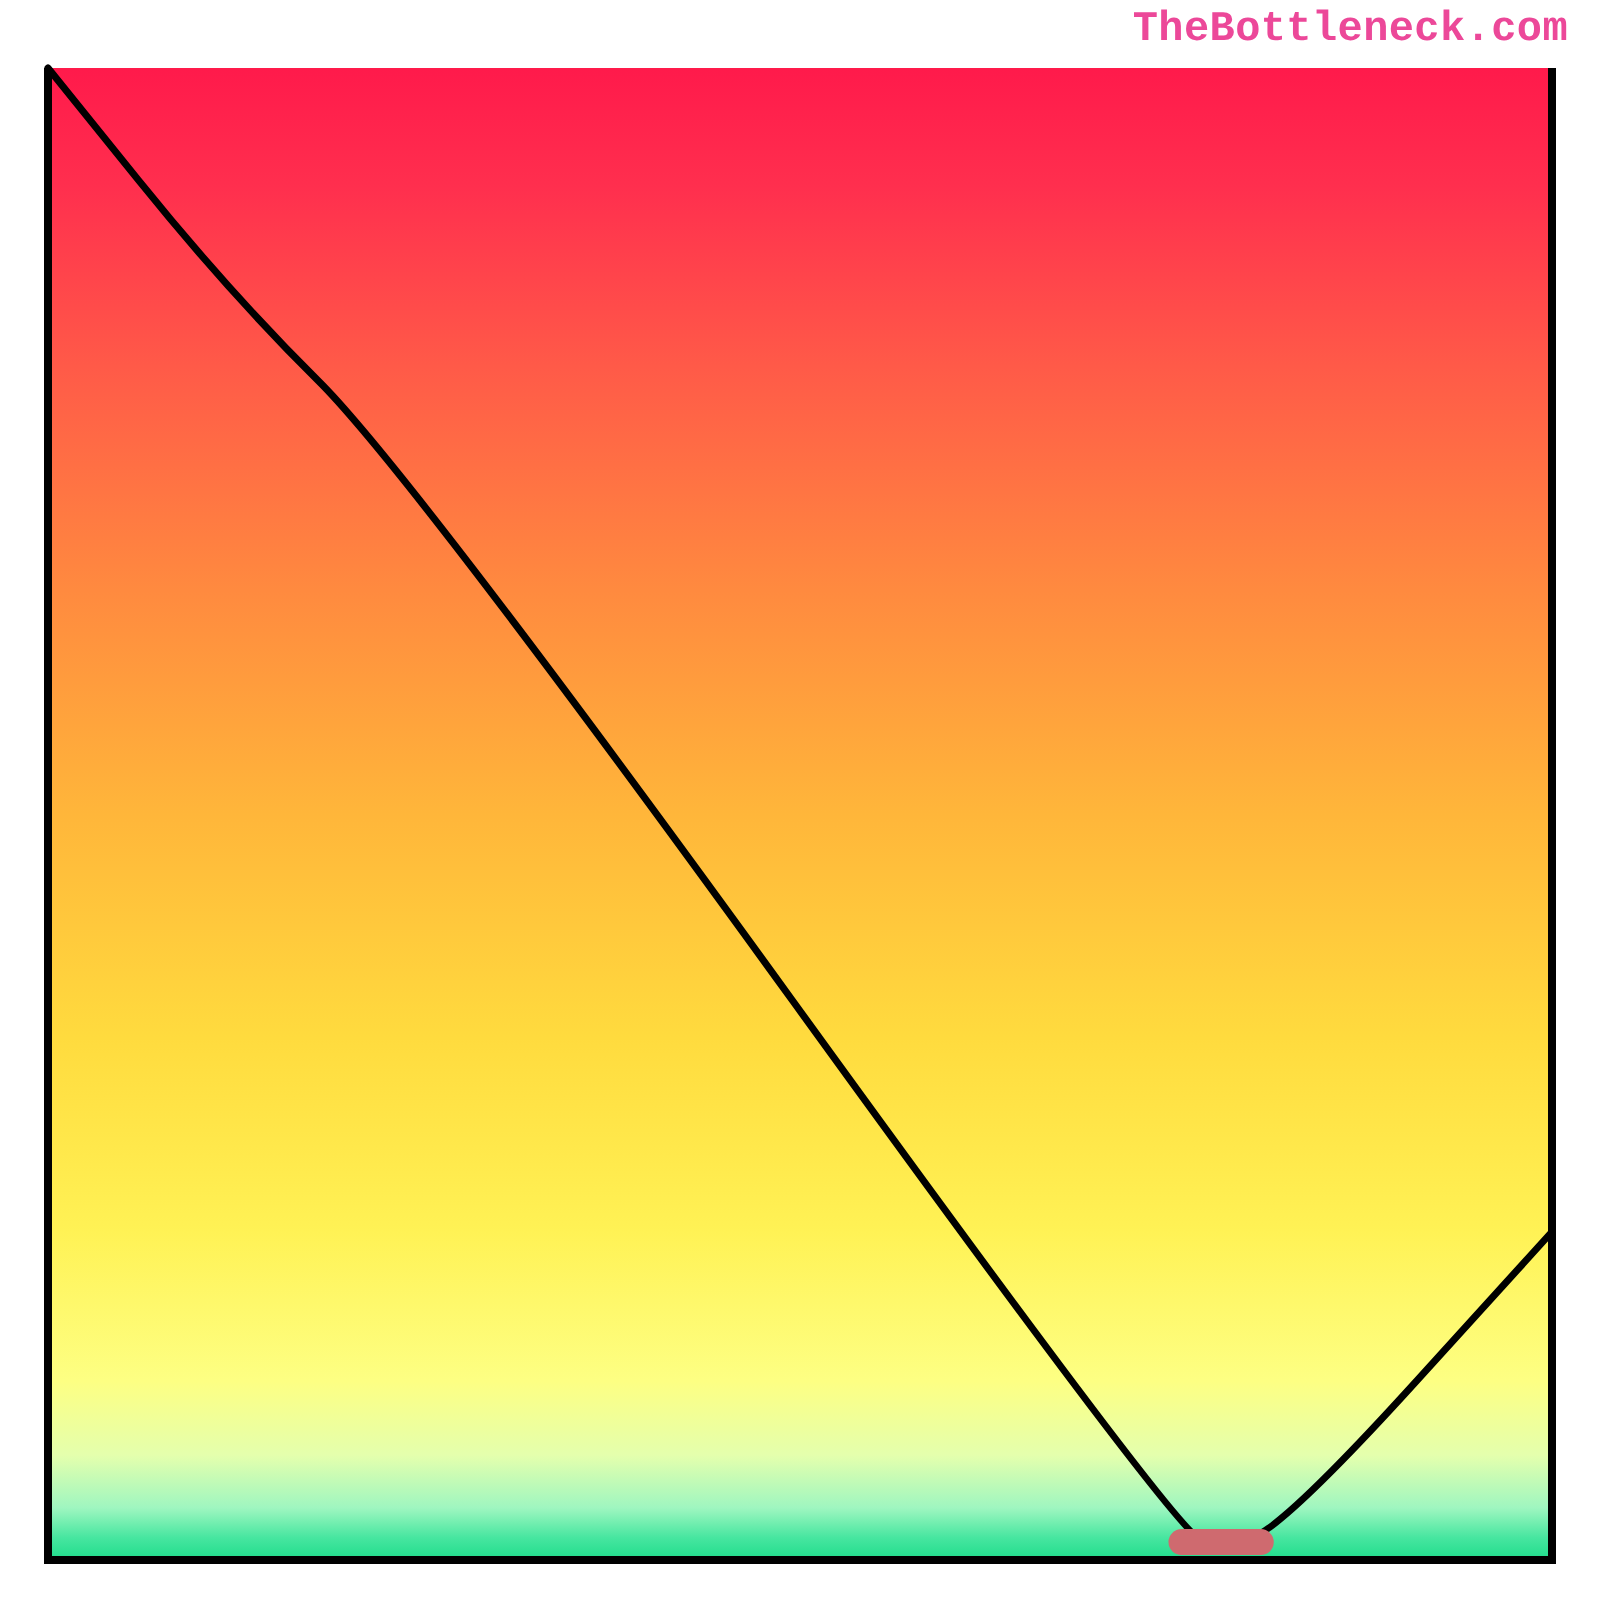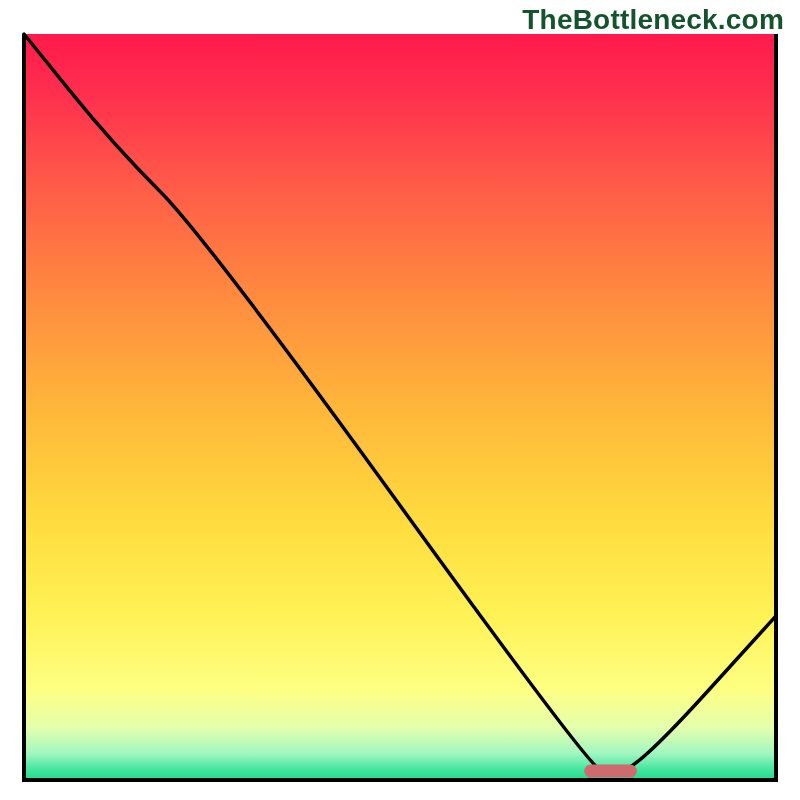--- a/index.html
+++ b/index.html
@@ -12,24 +12,25 @@
   }
   .container {
     position: relative;
     width: 800px;
     height: 800px;
   }
   .watermark {
     position: absolute;
     top: 4px;
     right: 16px;
-    font-size: 28px;
+    font-size: 21px;
     font-weight: 600;
-    color: #14532d;
+    color: #ec4899;
     letter-spacing: 0.2px;
+    font-family: Liberation Mono, monospace;
   }
   svg {
     position: absolute;
     top: 0;
     left: 0;
   }
 </style>
 </head>
 <body>
 

